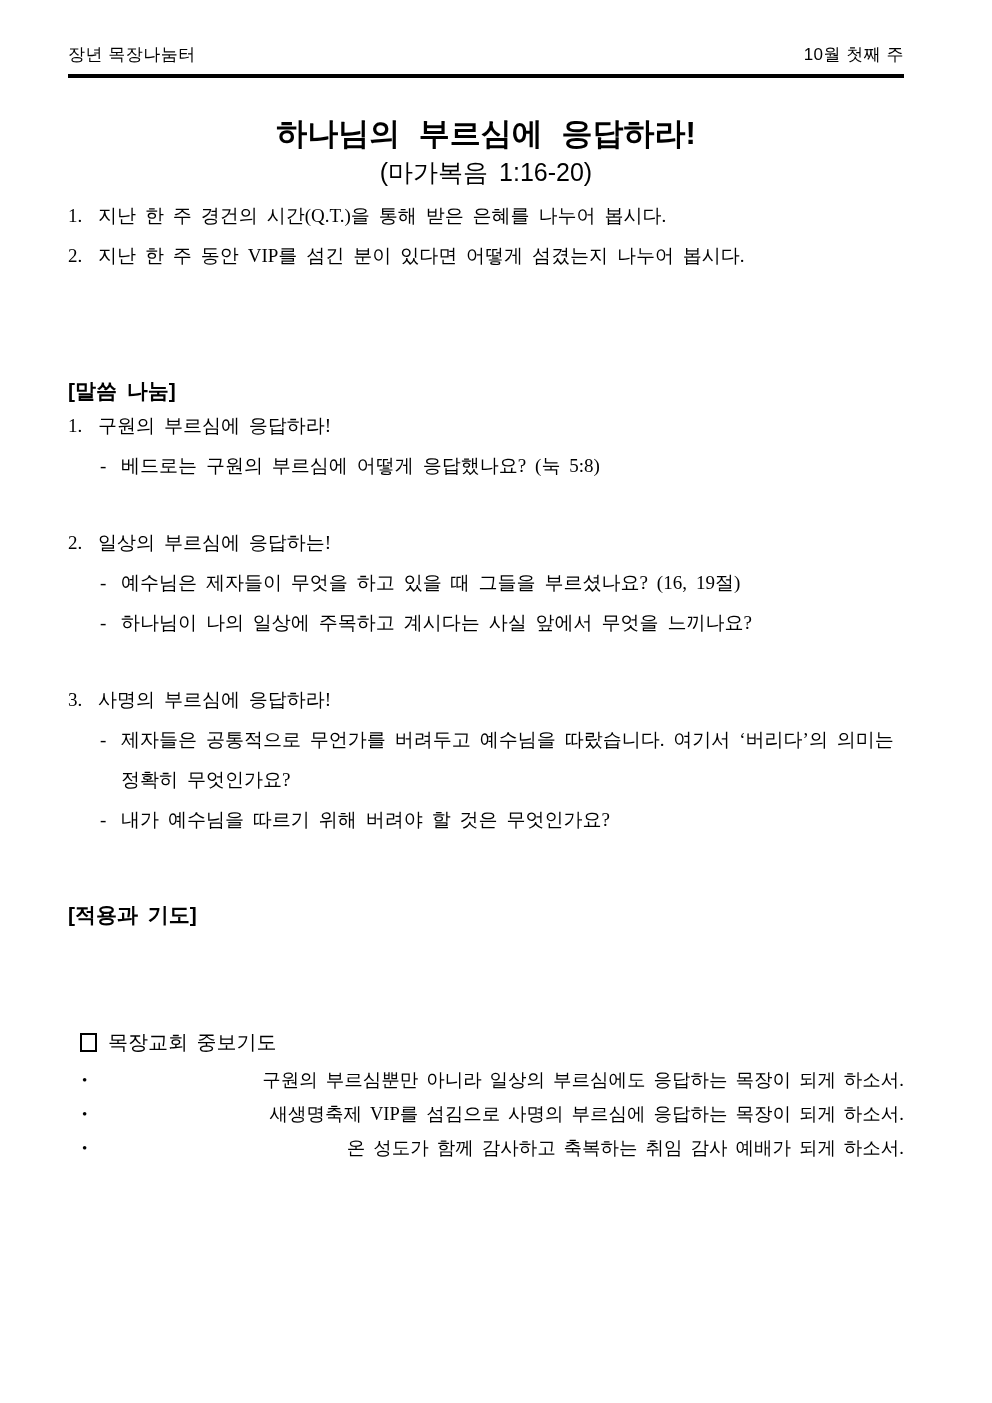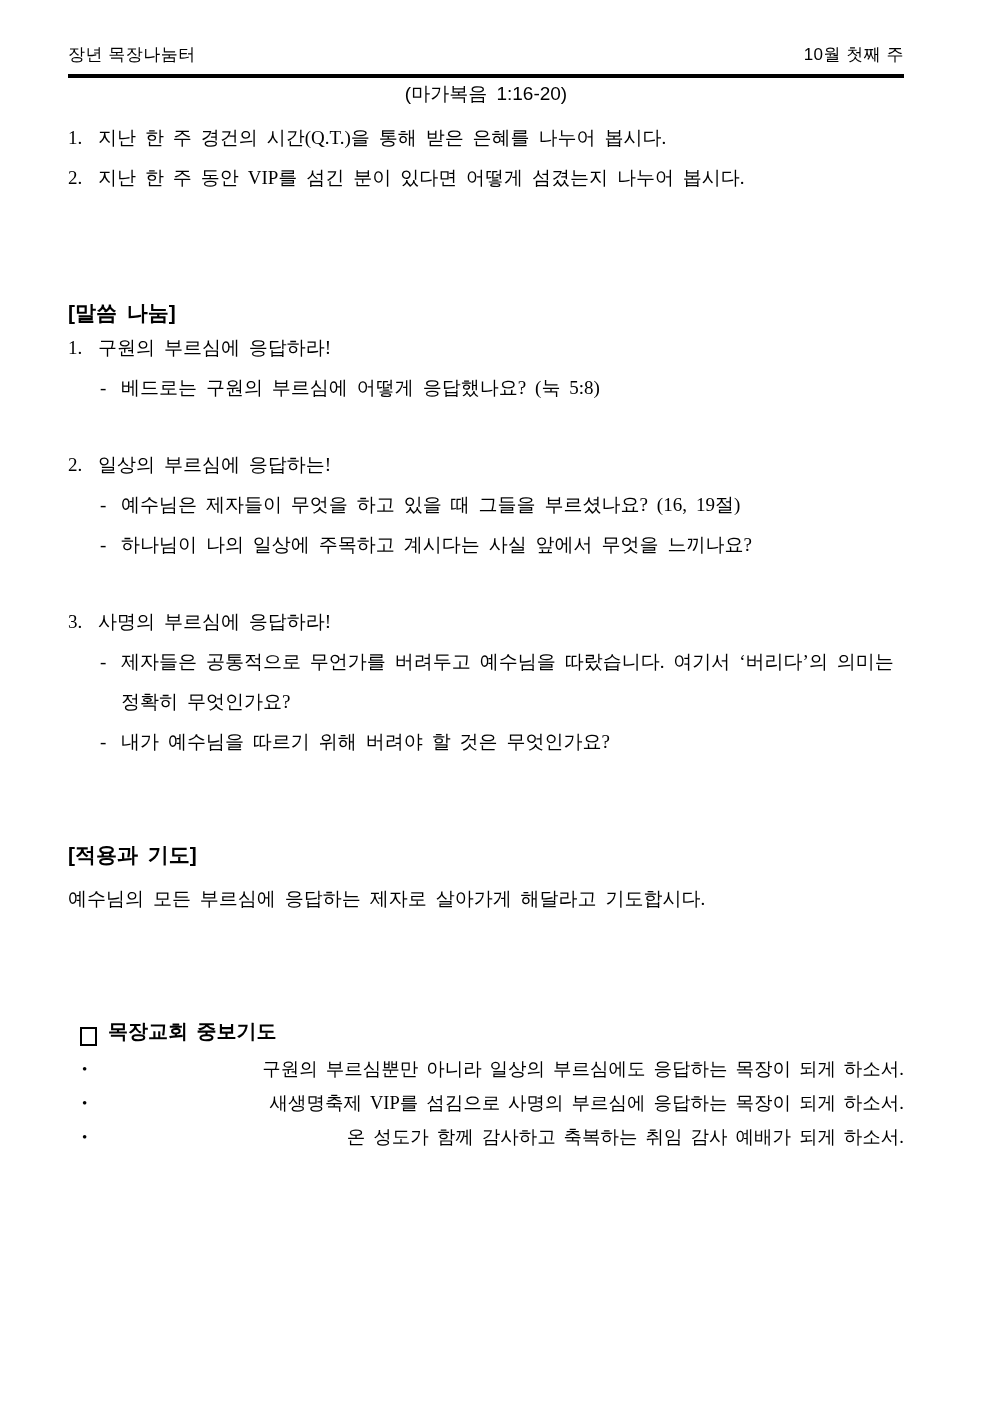--- a/index.html
+++ b/index.html
@@ -45,36 +45,36 @@
     font-weight: bold;
     font-size: 31px;
     line-height: 44px;
     word-spacing: 10px;
     letter-spacing: 0px;
   }
   .subtitle {
     margin-top: 2px;
     text-align: center;
     font-family: "Liberation Sans", sans-serif;
-    font-size: 19px;
+    font-size: 25px;
     line-height: 28px;
     word-spacing: 4px;
   }
 
   
   .sec-heading {
     font-family: "Liberation Sans", sans-serif;
     font-weight: bold;
     font-size: 21px;
     line-height: 30px;
     word-spacing: 4px;
   }
   .mt-opening     { margin-top: 50px; }
   .mt-word        { margin-top: 100px; }
-  .mt-application { margin-top: 78px; }
+  .mt-application { margin-top: 60px; }
 
   
   .bodytext {
     font-size: 19px;
     line-height: 40px;
     word-spacing: 0.22em;
   }
   .num-item {
     display: flex;
     align-items: flex-start;
@@ -101,25 +101,25 @@
     flex: 1;
   }
 
   .application-body {
     margin-top: 9px;
   }
 
   
   .prayer-heading {
     display: flex;
-    align-items: flex-end;
+    align-items: center;
     margin-top: 97px;
     margin-left: 12px;
     font-family: "Liberation Sans", sans-serif;
-    font-weight: bold;
+    font-weight: normal;
     font-size: 20px;
     line-height: 30px;
     word-spacing: 3px;
   }
   .checkbox {
     display: inline-block;
     width: 13px;
     height: 15px;
     border: 2.5px solid #000000;
     margin-right: 11px;
@@ -149,20 +149,21 @@
 
 <div class="page">
   <div class="content">
 
     <div class="header-row">
       <span>장년 목장나눔터</span>
       <span>10월 첫째 주</span>
     </div>
     <div class="rule"></div>
 
+    <h1 class="title">하나님의  부르심에  응답하라!</h1>
     <div class="subtitle">(마가복음  1:16-20)</div>
 
     <div class="bodytext num-item mt-item-first">
       <span class="num">1.</span>
       <span class="txt">지난 한 주 경건의 시간(Q.T.)을 통해 받은 은혜를 나누어 봅시다.</span>
     </div>
     <div class="bodytext num-item">
       <span class="num">2.</span>
       <span class="txt">지난 한 주 동안 VIP를 섬긴 분이 있다면 어떻게 섬겼는지 나누어 봅시다.</span>
     </div>
@@ -198,21 +199,20 @@
     <div class="bodytext question">
       <span class="dash">-</span>
       <span class="txt">제자들은 공통적으로 무언가를 버려두고 예수님을 따랐습니다. 여기서 ‘버리다’의 의미는 정확히 무엇인가요?</span>
     </div>
     <div class="bodytext question">
       <span class="dash">-</span>
       <span class="txt">내가 예수님을 따르기 위해 버려야 할 것은 무엇인가요?</span>
     </div>
 
     <div class="sec-heading mt-application">[적용과 기도]</div>
-    <div class="bodytext application-body">예수님의 모든 부르심에 응답하는 제자로 살아가게 해달라고 기도합시다.</div>
 
     <div class="prayer-heading">
       <span class="checkbox"></span>
       <span>목장교회 중보기도</span>
     </div>
     <div class="bullet-list">
       <div class="bullet-row">
         <span class="bullet">•</span>
         <span class="txt">구원의 부르심뿐만 아니라 일상의 부르심에도 응답하는 목장이 되게 하소서.</span>
       </div>

